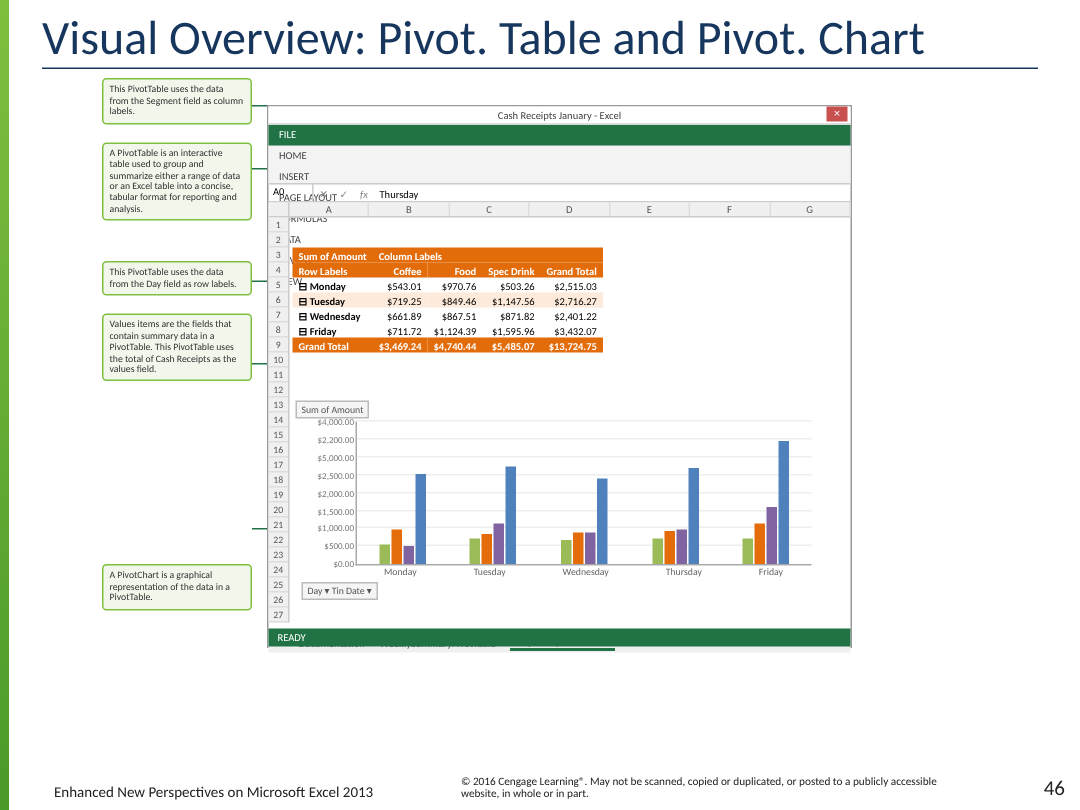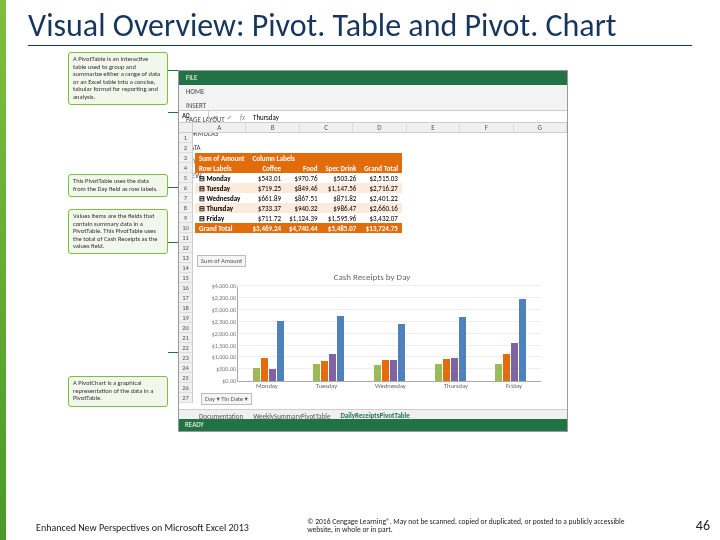--- a/index.html
+++ b/index.html
@@ -260,37 +260,42 @@
 <body>
 
 <div class="accent-left"></div>
 
 <div class="slide">
   <h1 class="title">Visual Overview: Pivot. Table and Pivot. Chart</h1>
 
   <div class="content">
 
     <div class="callout-col" style="top:0;">
+      <div class="callout">This PivotTable uses the data from the Segment field as column labels.</div>
       <div class="callout">A PivotTable is an interactive table used to group and summarize either a range of data or an Excel table into a concise, tabular format for reporting and analysis.</div>
     </div>
     <div class="callout-col" style="top:122px;">
       <div class="callout">This PivotTable uses the data from the Day field as row labels.</div>
       <div class="callout">Values items are the fields that contain summary data in a PivotTable. This PivotTable uses the total of Cash Receipts as the values field.</div>
     </div>
     <div class="callout-col" style="top:280px;margin-top:44px;">
       <div class="callout">A PivotChart is a graphical representation of the data in a PivotTable.</div>
     </div>
 
     <div class="arrow-line" style="left:140px;top:18px;width:70px;height:1px;"></div>
     <div class="arrow-line" style="left:140px;top:60px;width:24px;height:1px;"></div>
     <div class="arrow-line" style="left:140px;top:135px;width:30px;height:1px;"></div>
     <div class="arrow-line" style="left:140px;top:190px;width:120px;height:1px;"></div>
     <div class="arrow-line" style="left:140px;top:300px;width:30px;height:1px;"></div>
 
     <div class="excel-window">
+      <div class="win-title">
+        <span>Cash Receipts January - Excel</span>
+        <span class="x">×</span>
+      </div>
       <div class="ribbon-tabs">
         <div class="ribbon-tab file">FILE</div>
         <div class="ribbon-tab">HOME</div>
         <div class="ribbon-tab">INSERT</div>
         <div class="ribbon-tab">PAGE LAYOUT</div>
         <div class="ribbon-tab">FORMULAS</div>
         <div class="ribbon-tab">DATA</div>
         <div class="ribbon-tab">REVIEW</div>
         <div class="ribbon-tab">VIEW</div>
       </div>
@@ -377,27 +382,20 @@
                     <td>$1,147.56</td>
                     <td>$2,716.27</td>
                   </tr>
                   <tr class="pt-row">
                     <td>⊟ Wednesday</td>
                     <td>$661.89</td>
                     <td>$867.51</td>
                     <td>$871.82</td>
                     <td>$2,401.22</td>
                   </tr>
-                  <tr class="pt-row alt">
-                    <td>⊟ Thursday</td>
-                    <td>$733.37</td>
-                    <td>$940.32</td>
-                    <td>$986.47</td>
-                    <td>$2,660.16</td>
-                  </tr>
                   <tr class="pt-row">
                     <td>⊟ Friday</td>
                     <td>$711.72</td>
                     <td>$1,124.39</td>
                     <td>$1,595.96</td>
                     <td>$3,432.07</td>
                   </tr>
                 </tbody>
               <tbody>
                   <tr class="pt-total">
@@ -407,21 +405,20 @@
                 <td>$5,485.07</td>
                 <td>$13,724.75</td>
               </tr>
             </tbody>
               </table>
           </div>
         </div>
 
         <div class="chart-area">
           <span class="chart-btn">Sum of Amount</span>
-          <div class="chart-title">Cash Receipts by Day</div>
           <div class="chart-plot">
             <div class="y-ticks" id="y-ticks">
                 <span>$0.00</span>
                 <span>$500.00</span>
                 <span>$1,000.00</span>
                 <span>$1,500.00</span>
                 <span>$2,000.00</span>
                 <span>$2,500.00</span>
                 <span>$5,000.00</span>
                 <span>$2,200.00</span>

